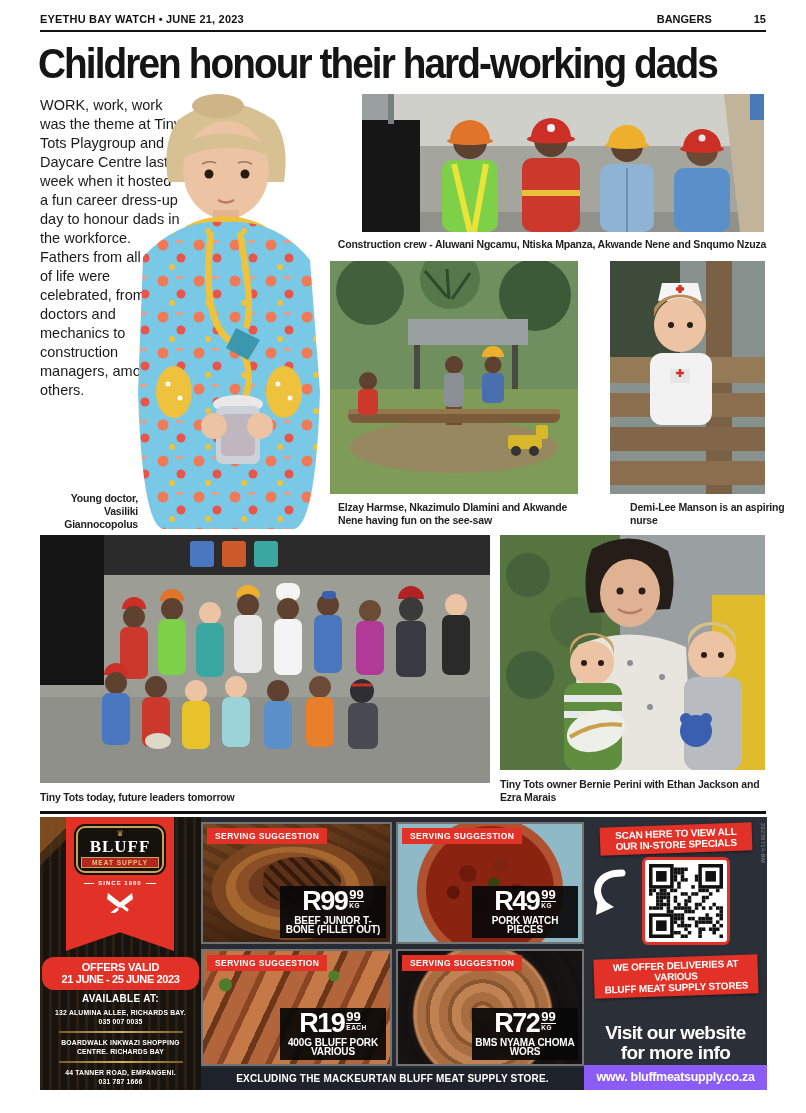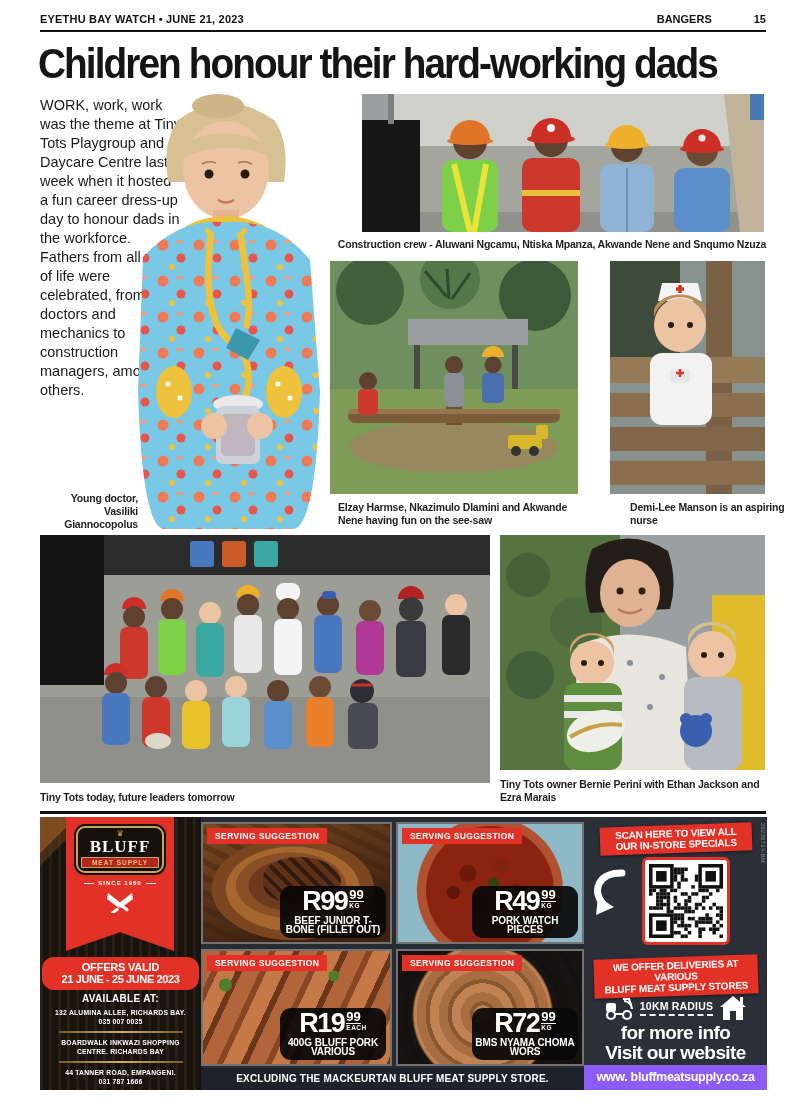--- a/index.html
+++ b/index.html
@@ -88,21 +88,21 @@
       radial-gradient(circle 8px at 12% 30%, #4e7e2c 0 6px, rgba(0,0,0,0) 7px),
       radial-gradient(circle 7px at 70% 22%, #4e7e2c 0 5px, rgba(0,0,0,0) 6px),
       repeating-linear-gradient(115deg, #b2653a 0 16px, #8a4524 16px 22px, #c47947 22px 38px, #6b3619 38px 44px),
       #5a4a28; }
   .shot-wors { background:
       repeating-radial-gradient(circle at 46% 56%, #c08252 0 9px, #8a5630 9px 13px, #a86d40 13px 22px),
       radial-gradient(circle at 46% 56%, #222 0 70%, #15151a 71%),
       #181a20; }
   .shot-wors::after { content:""; position:absolute; inset:0; background:radial-gradient(circle at 46% 56%, rgba(0,0,0,0) 0 58%, rgba(10,10,14,.92) 60%); }
   .serving { position:absolute; top:4px; left:4px; background:#e23227; color:#fff; font-size:8.5px; font-weight:bold; letter-spacing:.4px; padding:3px 8px; }
-  .price-block { position:absolute; right:4px; bottom:4px; width:106px; background:rgba(8,8,8,.92); border-radius:11px; padding:2px 3px 4px; text-align:center; color:#fff; }
+  .price-block { position:absolute; right:4px; bottom:4px; width:106px; background:rgba(8,8,8,.92); border-radius:0; padding:2px 3px 4px; text-align:center; color:#fff; }
   .price-row { display:flex; justify-content:center; align-items:flex-start; line-height:1; }
   .p-main { font-size:27px; font-weight:bold; letter-spacing:-1.5px; }
   .p-side { display:flex; flex-direction:column; align-items:flex-start; margin-left:2px; }
   .p-cents { font-size:13px; font-weight:bold; border-bottom:1.5px solid #fff; line-height:13px; }
   .p-unit { font-size:6.5px; font-weight:bold; letter-spacing:.5px; margin-top:1px; }
   .p-name { margin-top:2px; font-size:10px; font-weight:bold; line-height:8.5px; letter-spacing:-.1px; }
 
   .excluding { position:absolute; left:161px; top:251px; width:383px; height:22px; background:#1e222a; color:#fff;
       font-size:10px; font-weight:bold; letter-spacing:.2px; text-align:center; line-height:22px; }
 
@@ -678,39 +678,21 @@
             <rect x="36" y="80" width="4" height="4" fill="#111"></rect>
             <rect x="40" y="80" width="4" height="4" fill="#111"></rect>
             <rect x="56" y="80" width="4" height="4" fill="#111"></rect>
             <rect x="80" y="80" width="4" height="4" fill="#111"></rect>
           </svg>
       </div>
       <div class="banner delivery-banner">
         <span class="b1">WE OFFER DELIVERIES AT VARIOUS</span>
         <span class="b2">BLUFF MEAT SUPPLY STORES</span>
       </div>
-      <div class="radius-row">
-        <svg width="30" height="26" viewBox="0 0 30 26">
-          <g fill="none" stroke="#fff" stroke-width="2.2">
-            <circle cx="7" cy="20" r="4"></circle>
-              <circle cx="23" cy="20" r="4"></circle>
-            <path d="M11,19 h8 M20,6 a8,8 0 0 1 8,8"></path>
-          </g>
-          <rect x="2" y="8" width="10" height="9" rx="2" fill="#fff"></rect>
-          <path d="M19,4 h6 l2,6" stroke="#fff" stroke-width="2.2" fill="none"></path>
-        </svg>
-        <span class="radius-label">10KM RADIUS</span>
-        <svg width="28" height="26" viewBox="0 0 28 26">
-          <polygon points="14,1 27,12 1,12" fill="#fff"></polygon>
-          <rect x="4" y="12" width="20" height="13" fill="#fff"></rect>
-          <rect x="11" y="16" width="6" height="9" fill="#2b2f38"></rect>
-          <rect x="21" y="2" width="3" height="7" fill="#fff"></rect>
-        </svg>
-      </div>
       <div class="visit">
+        <div>Visit our website</div>
         <div>for more info</div>
-        <div>Visit our website</div>
       </div>
       <div class="url-bar">www. bluffmeatsupply.co.za</div>
       <div class="ref-code">20230714-BM</div>
     </div>
   </div>
 </div>
 
 </body></html>

